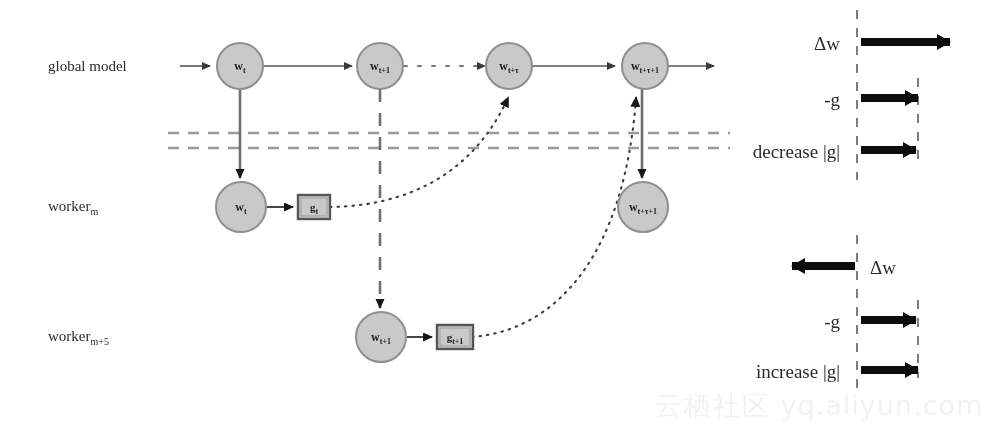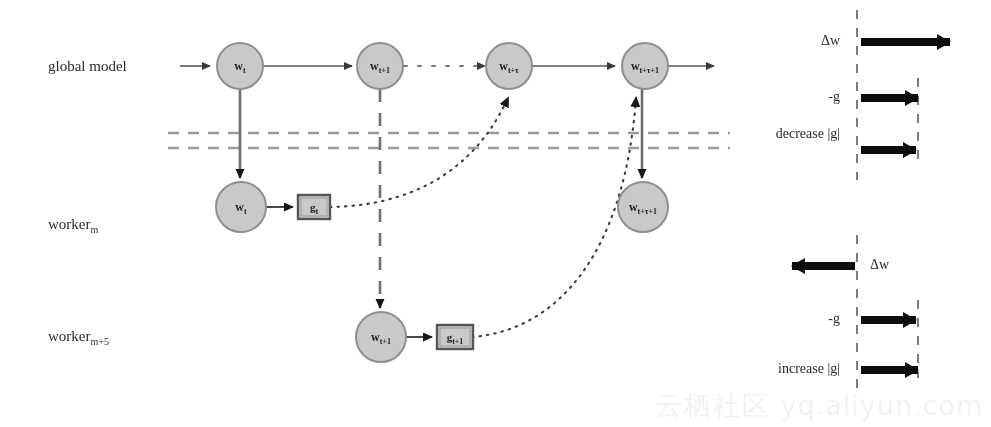--- a/index.html
+++ b/index.html
@@ -46,21 +46,21 @@
   }
   .grad-text {
     font-family: "Liberation Serif", "DejaVu Serif", serif;
     font-size: 11px;
     font-weight: bold;
     fill: #1d1d1d;
   }
   .legend-label {
     position: absolute;
     font-family: "Liberation Serif", "DejaVu Serif", serif;
-    font-size: 14px;
+    font-size: 19px;
     color: #2b2b2b;
     white-space: nowrap;
     text-align: right;
   }
   .watermark {
     position: absolute;
     left: 655px;
     top: 388px;
     font-family: "DejaVu Sans", "Liberation Sans", sans-serif;
     font-size: 27px;
@@ -74,21 +74,21 @@
   }
 </style>
 </head>
 <body>
 
 <div id="canvas">
 
   <div class="row-label" style="left:48px; top:58px;">
     <span>global model</span><sub></sub>
   </div>
-  <div class="row-label" style="left:48px; top:198px;margin-top:18px;">
+  <div class="row-label" style="left:48px; top:198px;">
     <span>worker</span><sub>m</sub>
   </div>
   <div class="row-label" style="left:48px; top:328px;">
     <span>worker</span><sub>m+5</sub>
   </div>
 
   <svg id="svg-layer" viewBox="0 0 991 427">
     <defs>
       <marker id="arrow-gray" markerWidth="9" markerHeight="9" refX="8" refY="4" orient="auto" markerUnits="userSpaceOnUse">
         <path d="M0,0 L9,4 L0,8 z" fill="#3a3a3a"></path>
@@ -193,21 +193,21 @@
       <line x1="918" y1="300" x2="918" y2="378" stroke="#7d7d7d" stroke-width="2" stroke-dasharray="9,9"></line>
 
       <line x1="855" y1="266" x2="792" y2="266" stroke="#0d0d0d" stroke-width="8" marker-end="url(#arrow-big-left)"></line>
       <line x1="861" y1="320" x2="916" y2="320" stroke="#0d0d0d" stroke-width="8" marker-end="url(#arrow-big-right)"></line>
       <line x1="861" y1="370" x2="918" y2="370" stroke="#0d0d0d" stroke-width="8" marker-end="url(#arrow-big-right)"></line>
     </g>
   </svg>
 
   <div class="legend-label" style="left:745px; top:33px; width:95px;">Δw</div>
   <div class="legend-label" style="left:745px; top:89px; width:95px;">-g</div>
-  <div class="legend-label" style="left:715px; top:126px; width:125px;">decrease |g|</div>
+  <div class="legend-label" style="left:715px; top:141px; width:125px;">decrease |g|</div>
 
   <div class="legend-label" style="left:870px; top:257px; width:95px; text-align:left;">Δw</div>
   <div class="legend-label" style="left:745px; top:311px; width:95px;">-g</div>
   <div class="legend-label" style="left:715px; top:361px; width:125px;">increase |g|</div>
 
   <div class="watermark">
     <span class="wm-cn">云栖社区</span>
     <span>yq.aliyun.com</span>
   </div>
 

